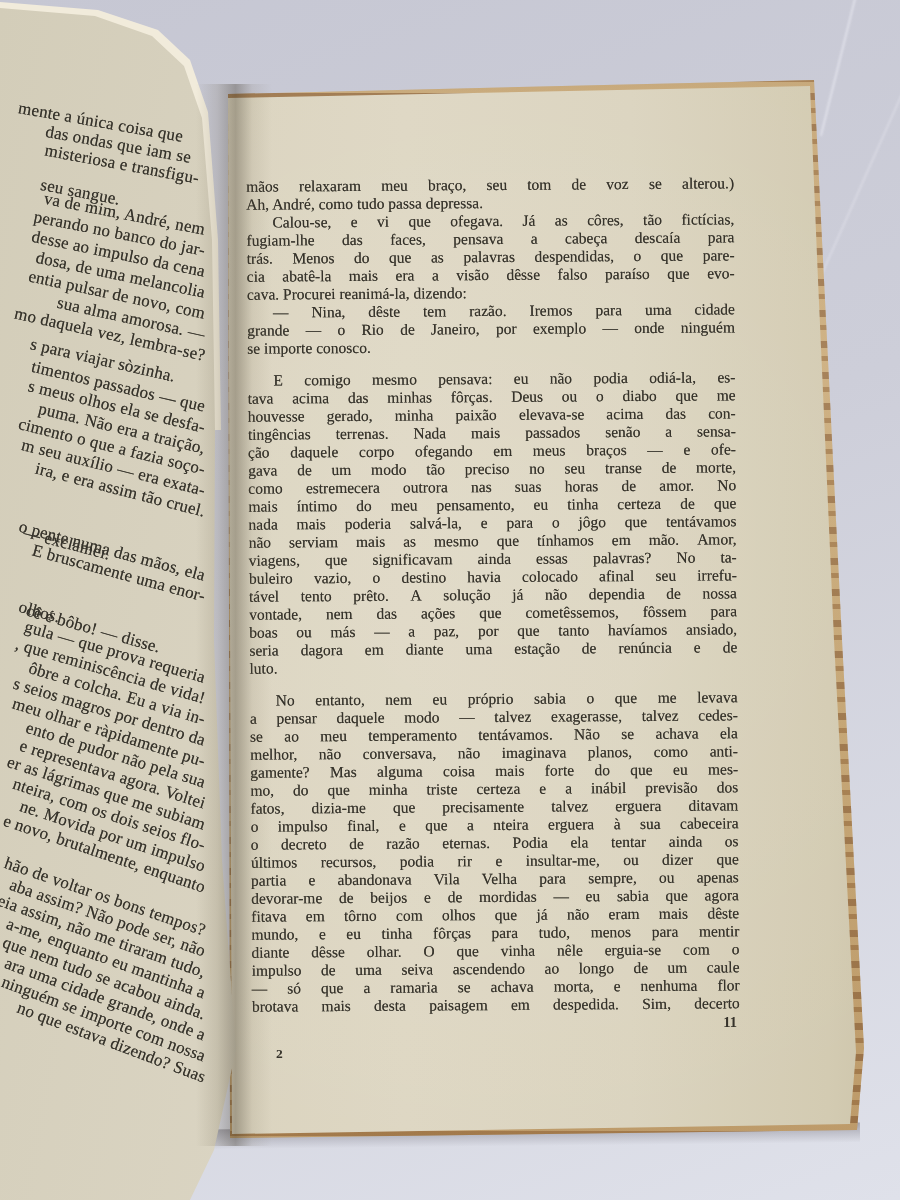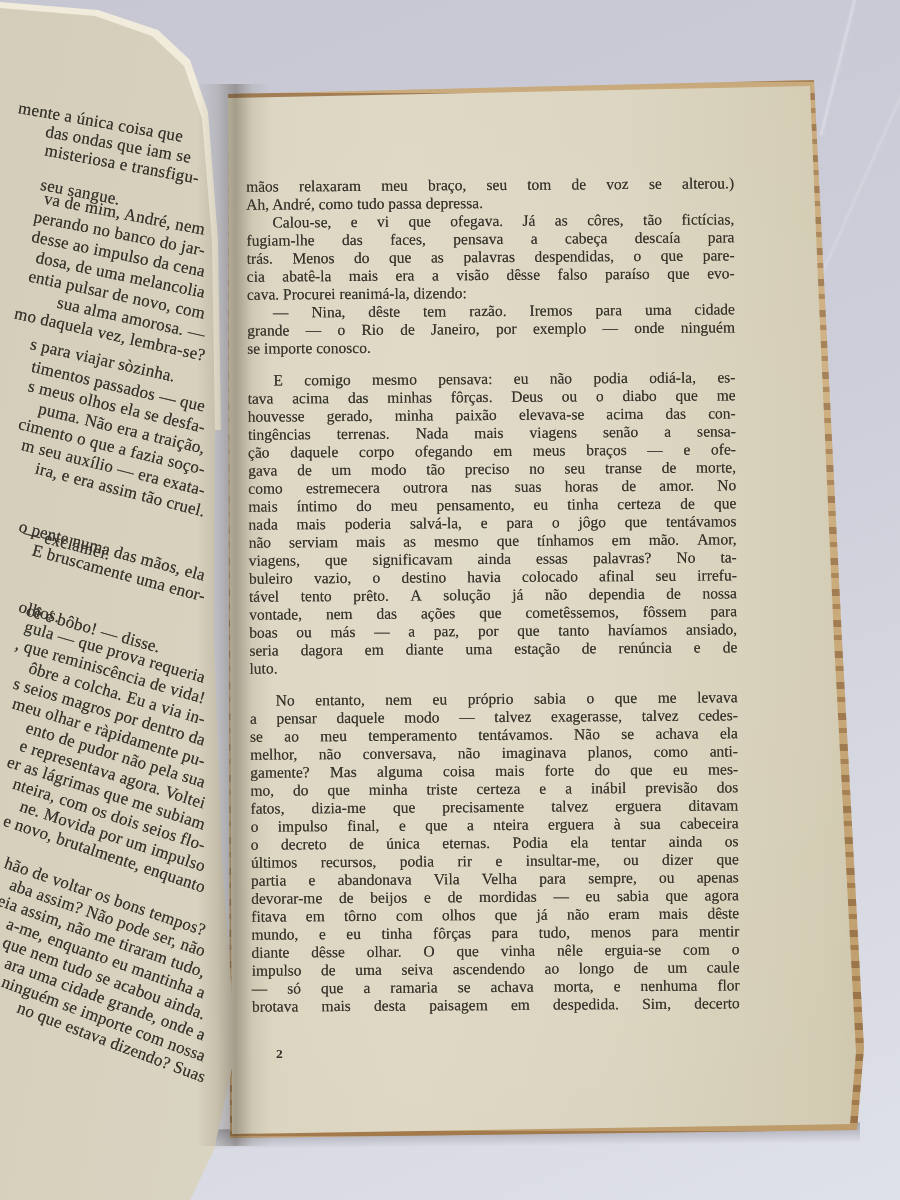--- a/index.html
+++ b/index.html
@@ -180,21 +180,21 @@
           <span>elevava-se</span>
           <span>acima</span>
           <span>das</span>
           <span>con-</span>
         </div>
         <div class="rline just">
           <span>tingências</span>
           <span>terrenas.</span>
           <span>Nada</span>
           <span>mais</span>
-          <span>viagens</span>
+          <span>passados</span>
           <span>senão</span>
           <span>a</span>
           <span>sensa-</span>
         </div>
         <div class="rline just">
           <span>ção</span>
           <span>daquele</span>
           <span>corpo</span>
           <span>ofegando</span>
           <span>em</span>
@@ -421,21 +421,21 @@
           <span>nteira</span>
           <span>erguera</span>
           <span>à</span>
           <span>sua</span>
           <span>cabeceira</span>
         </div>
         <div class="rline just">
           <span>o</span>
           <span>decreto</span>
           <span>de</span>
-          <span>única</span>
+          <span>razão</span>
           <span>eternas.</span>
           <span>Podia</span>
           <span>ela</span>
           <span>tentar</span>
           <span>ainda</span>
           <span>os</span>
         </div>
         <div class="rline just">
           <span>últimos</span>
           <span>recursos,</span>
@@ -537,20 +537,21 @@
           <span>brotava</span>
           <span>mais</span>
           <span>desta</span>
           <span>paisagem</span>
           <span>em</span>
           <span>despedida.</span>
           <span>Sim,</span>
           <span>decerto</span>
         </div>
       </div>
+    <div class="page-number">11</div>
     <div class="signature">2</div>
   </div>
 
   <div class="left-edge"></div>
   <div class="left-page">
     <div class="left-text" id="left-text">
         <div class="lline" style="transform: rotate(10deg); margin-right: 22px;">mente a única coisa que</div>
         <div class="lline" style="transform: rotate(10.26deg); margin-right: 14px;">das ondas que iam se</div>
         <div class="lline" style="transform: rotate(10.52deg); margin-right: 6px;">misteriosa e transfigu-</div>
         <div class="lline" style="transform: rotate(10.78deg); margin-right: 85px;">seu sangue.</div>

